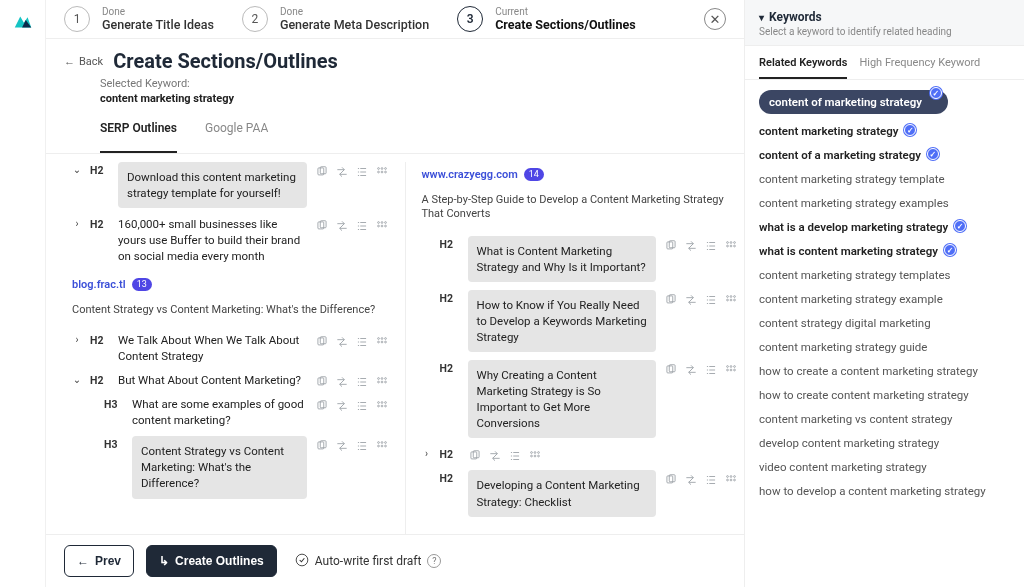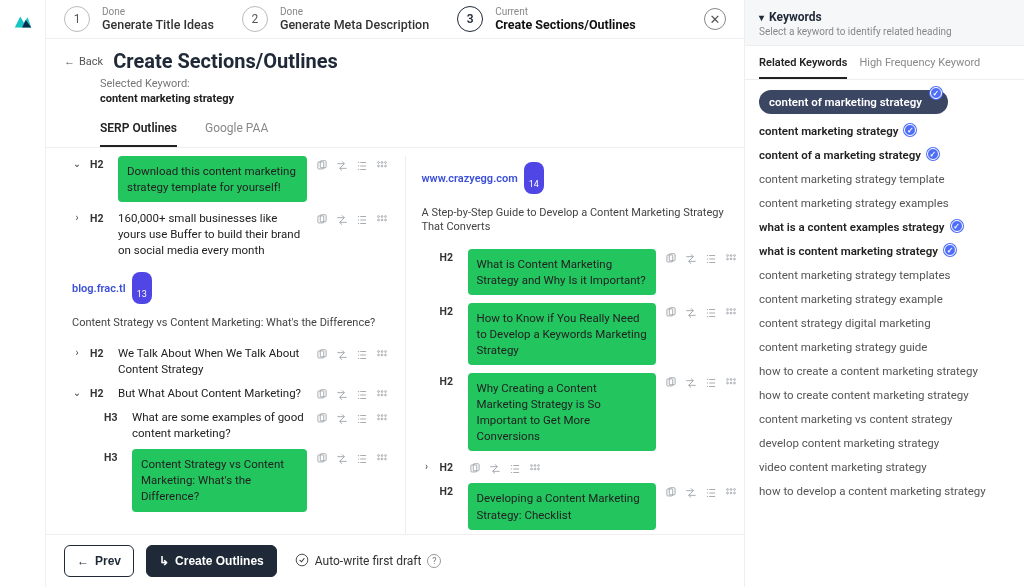--- a/index.html
+++ b/index.html
@@ -25,39 +25,39 @@
   
   .back-row { display:flex; align-items:center; gap:10px; padding:10px 18px 0 18px; }
   .back-link { font-size:11px; color:#555; cursor:pointer; display:flex; align-items:center; gap:4px; }
   .page-title { font-size:20px; font-weight:700; }
   .sel-kw-block { padding: 4px 18px 10px 54px; font-size:11px; }
   .sel-kw-label { color:#777; }
   .sel-kw-value { font-weight:700; color:#222; margin-top:2px; }
 
   
   .tabs { display:flex; gap:28px; padding: 6px 18px 0 54px; border-bottom:1px solid #eee; font-size:12px; }
-  .tab { padding-bottom:10px; cursor:pointer; color:#888;text-align:center; }
+  .tab { padding-bottom:16px; cursor:pointer; color:#888;text-align:center; }
   .tab.active { color:#222; font-weight:600; border-bottom:2px solid #222; }
 
   
   .outlines-wrap { flex:1; overflow:hidden; padding: 8px 6px 0 26px; }
   .outlines-cols { display:flex; gap:16px; height:100%; }
   .ocol { flex:1; min-width:0; display:flex; flex-direction:column; gap:8px; }
   .ocol.right-col { border-left:1px solid #eee; padding-left:16px; }
 
-  .domain-row { display:flex; align-items:center; gap:6px; margin-top:6px; }
+  .domain-row { display:flex; align-items:flex-end; gap:6px; margin-top:6px; }
   .domain-link { color:#3b4fd8; font-size:11px; font-weight:600; cursor:pointer; }
-  .domain-badge { background:#4f46e5; color:#fff; font-size:9px; border-radius:8px; padding:16px 5px; line-height:13px; height:13px; }
+  .domain-badge { background:#4f46e5; color:#fff; font-size:9px; border-radius:8px; padding:0 5px; line-height:13px; height:13px; }
   .domain-subtitle { font-size:11px; color:#444; margin:4px 0 6px 0; line-height:1.3; }
 
   .oitem { display:flex; align-items:flex-start; gap:8px; }
   .oitem .chev { width:10px; font-size:10px; color:#444; margin-top:2px; text-align:center; }
   .oitem .htag { font-size:10.5px; font-weight:700; color:#333; width:20px; margin-top:2px; }
   .oitem .otext { flex:1; font-size:11.5px; color:#222; line-height:1.4; }
-  .oitem .otext.box { background:#22c55e; border-radius:4px; padding:7px 9px; }
+  .oitem .otext.box { background:#e5e5e5; border-radius:4px; padding:7px 9px; }
   .oitem .row-actions { display:flex; gap:6px; margin-top:2px; }
   .row-actions .ic { width:14px; height:14px; color:#9aa0a6; cursor:pointer; }
   .row-actions .ic svg { width:14px; height:14px; stroke:currentColor; fill:none; stroke-width:1.5; }
 
   .oitem.sub { margin-left:14px; }
   .ocol .group { display:flex; flex-direction:column; gap:8px; }
 
   
   .footer { border-top:1px solid #eee; padding:10px 18px; display:flex; align-items:center; gap:12px; }
   .btn { border-radius:6px; font-size:12px; padding:8px 12px; cursor:pointer; display:inline-flex; align-items:center; gap:6px; }
@@ -503,21 +503,21 @@
           <span class="kw-chip-label">content of a marketing strategy</span>
           <span class="kw-check">✓</span>
         </div>
         <div class="kw-item">
           <span class="kw-chip-label">content marketing strategy template</span>
         </div>
         <div class="kw-item">
           <span class="kw-chip-label">content marketing strategy examples</span>
         </div>
         <div class="kw-item checked">
-          <span class="kw-chip-label">what is a content examples strategy</span>
+          <span class="kw-chip-label">what is a develop marketing strategy</span>
           <span class="kw-check">✓</span>
         </div>
         <div class="kw-item checked">
           <span class="kw-chip-label">what is content marketing strategy</span>
           <span class="kw-check">✓</span>
         </div>
         <div class="kw-item">
           <span class="kw-chip-label">content marketing strategy templates</span>
         </div>
         <div class="kw-item">

